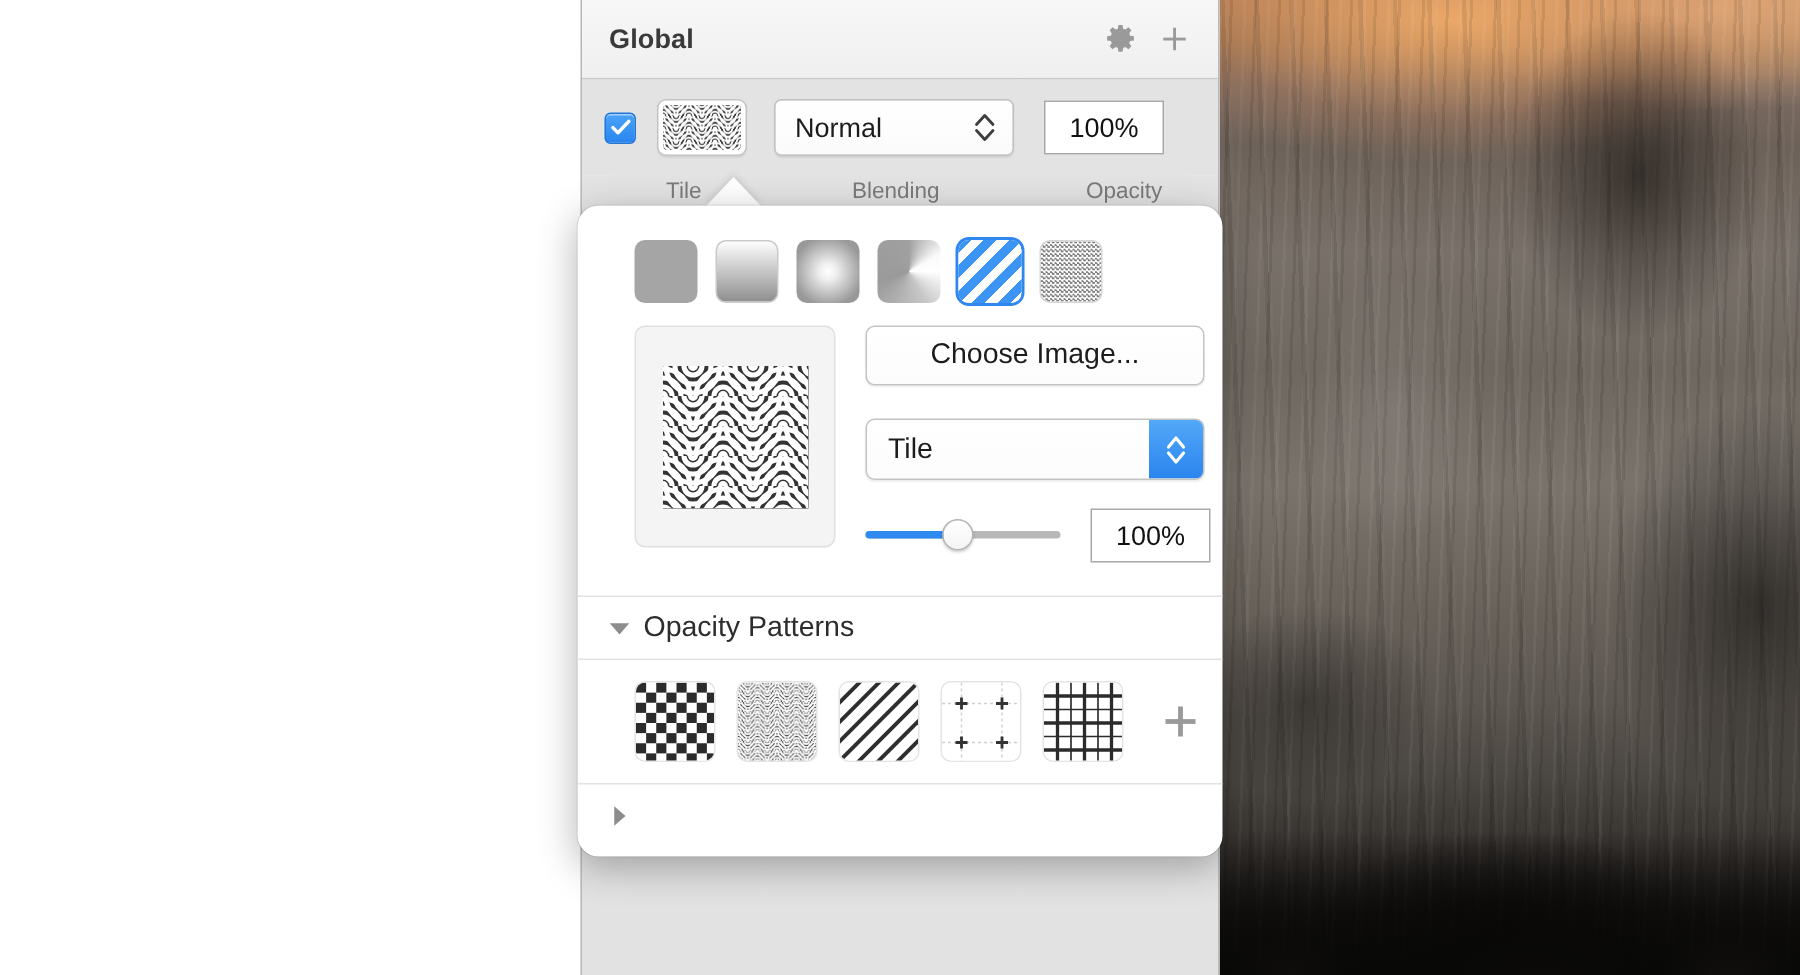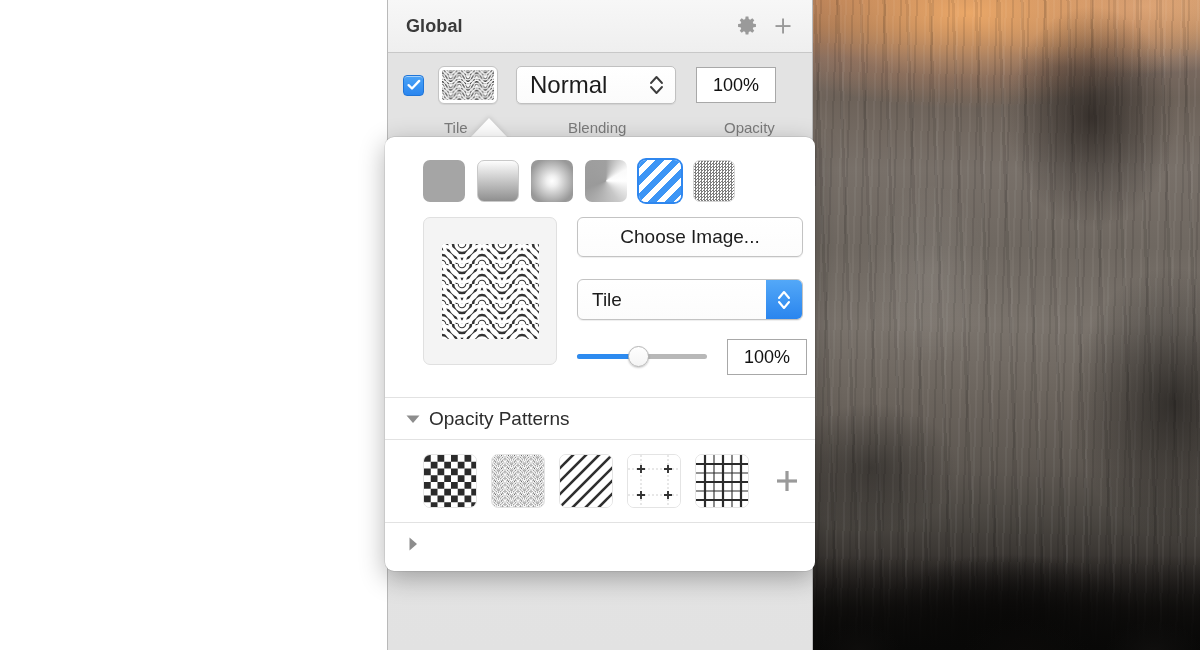--- a/index.html
+++ b/index.html
@@ -110,21 +110,21 @@
     background:#333333;
   }
   #blend-select {
     margin-left:18px;
     width:160px; height:38px; border-radius:5px;
     background:linear-gradient(180deg,#ffffff 0%,#fbfbfb 100%);
     border:1px solid #c0c0c0;
     box-shadow:0 1px 1px rgba(0,0,0,.08);
     display:flex; align-items:center; cursor:pointer;
   }
-  #blend-select .val { font-size:24px; color:#1c1c1c; margin-left:13px; }
+  #blend-select .val { font-size:18px; color:#1c1c1c; margin-left:13px; }
   #blend-select .stepper { margin-left:auto; margin-right:11px; }
   #opacity-field {
     margin-left:20px;
     width:80px; height:36px;
     background:#ffffff; border:1px solid #a8a8a8;
     display:flex; align-items:center; justify-content:center;
     cursor:text;
   }
   #opacity-field .val { font-size:18px; color:#111; }
 
@@ -142,21 +142,21 @@
 
   #panel-body {
     position:absolute; top:149px; left:0; right:0; bottom:0;
     background:linear-gradient(180deg,#e8e8e8 0%,#e4e4e4 40%,#e2e2e2 100%);
   }
 
   
   #popover {
     position:absolute; left:385px; top:137px; width:430px; height:434px;
     background:#ffffff;
-    border-radius:9px;
+    border-radius:14px;
     box-shadow:0 7px 26px rgba(0,0,0,.30), 0 0 0 .5px rgba(0,0,0,.14);
   }
   #popover-arrow {
     position:absolute; left:470px; top:118px;
     width:0; height:0;
     border-left:19px solid transparent;
     border-right:19px solid transparent;
     border-bottom:20px solid #ffffff;
     filter:drop-shadow(0 -2px 2px rgba(0,0,0,.10));
   }

